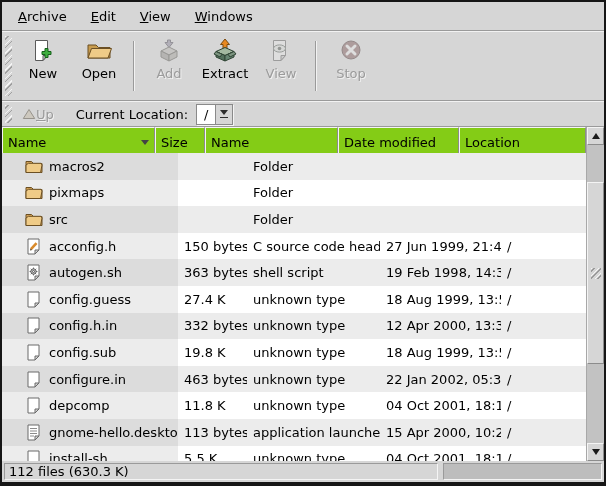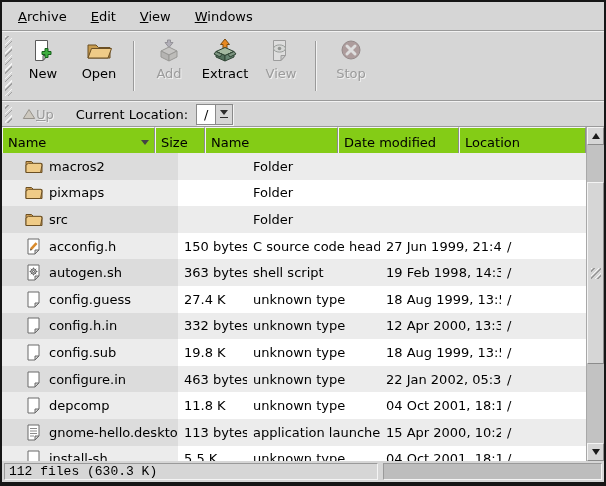--- a/index.html
+++ b/index.html
@@ -91,21 +91,21 @@
   .thumb{ position:absolute; left:0; right:0; top:37px; height:182px; background:#d6d6d6;
     border:1px solid #8c8c8c; border-top-color:#f4f4f4; border-left-color:#f4f4f4;
     display:flex; align-items:center; justify-content:center; }
   .thumb-grip{ width:10px; height:11px;
     background:repeating-linear-gradient(135deg,#f4f4f4 0 1px,#d6d6d6 1px 2px,#9a9a9a 2px 3px,#d6d6d6 3px 5px); }
 
   
   .statusbar{ height:21px; flex:0 0 auto; display:flex; align-items:center; gap:5px; padding:2px 2px 2px 2px; }
   .status-frame{ height:17px; border:1px solid #9a9a9a; border-bottom-color:#f4f4f4; border-right-color:#f4f4f4;
     display:flex; align-items:center; padding:0 4px; background:#d6d6d6; }
-  .status-left{ width:374px;font-family:Liberation Mono, monospace; }
+  .status-left{ width:434px; }
   .status-right{ flex:1; background:#bdbdbd; }
 </style>
 </head>
 <body>
 
 <div class="window">
 
   <div class="menubar">
     <div class="menu-item"><span class="mn">A</span><span>rchive</span></div>
     <div class="menu-item"><span class="mn">E</span><span>dit</span></div>

